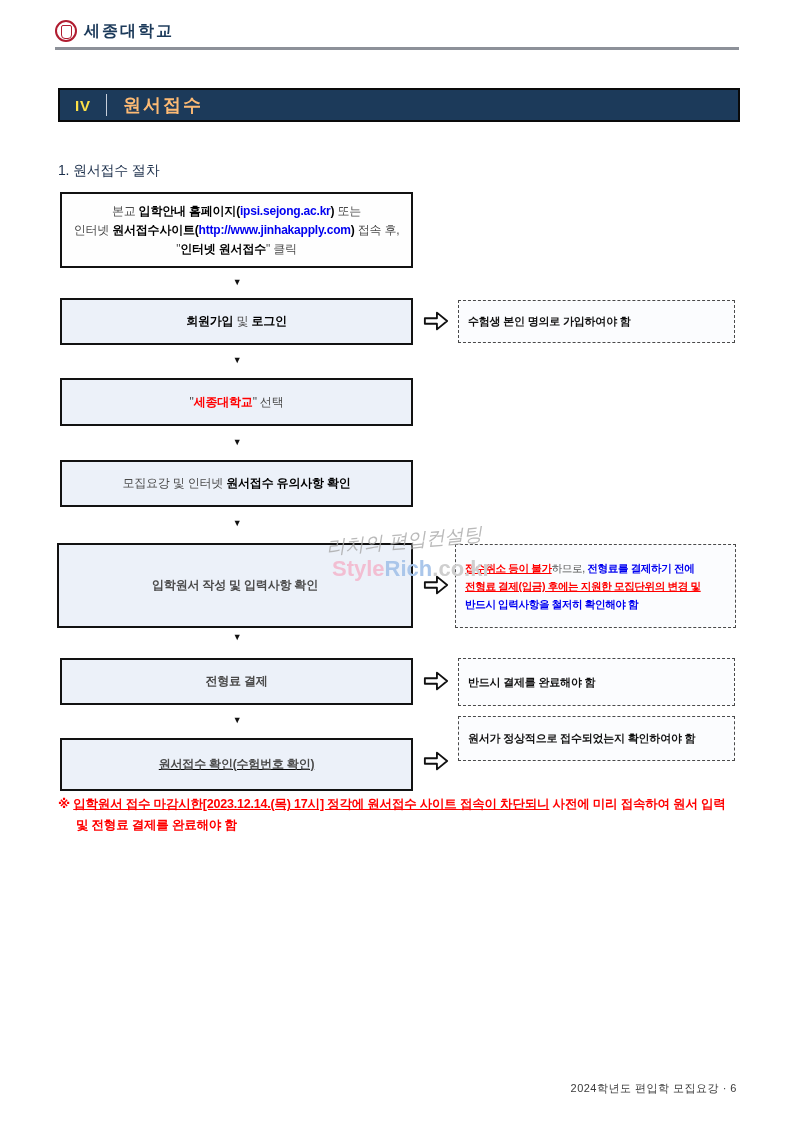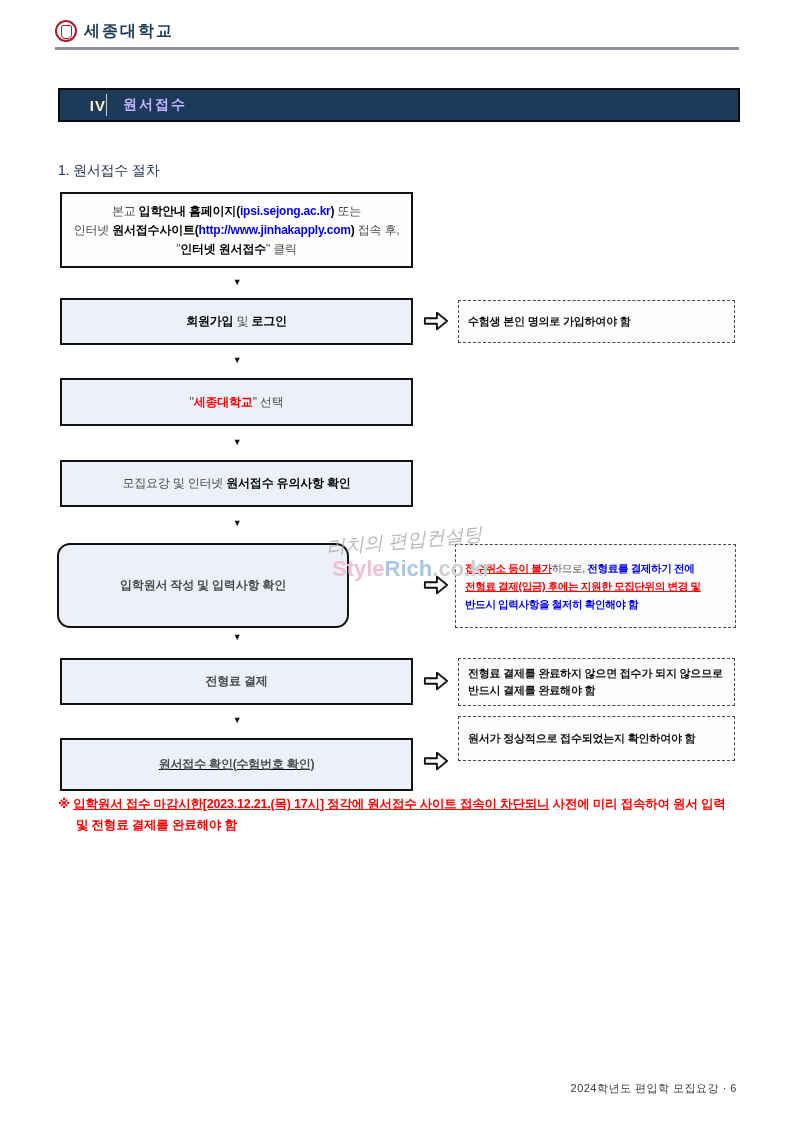--- a/index.html
+++ b/index.html
@@ -9,41 +9,41 @@
 
   
   .logo-row { position:absolute; left:55px; top:20px; display:flex; align-items:center; gap:7px; }
   .emblem { width:22px; height:22px; border-radius:50%; border:2.5px solid #b01c30; position:relative; background:#fff; }
   .emblem::after { content:""; position:absolute; left:4px; top:3px; width:9px; height:12px; border:1.5px solid #b01c30; border-radius:2px 2px 4px 4px; }
   .univ-name { font-size:16px; font-weight:bold; color:#1c3a5a; letter-spacing:2px; }
   .header-rule { position:absolute; left:55px; top:47px; width:684px; height:3px; background:#8d9199; }
 
   
   .chapter-bar { position:absolute; left:58px; top:88px; width:682px; height:34px; background:#1c3a5a; border:2px solid #0a0a0a; display:flex; align-items:center; }
-  .chapter-numeral { width:46px; text-align:right; color:#fef9c3; font-size:15px; font-weight:bold; letter-spacing:1px; }
+  .chapter-numeral { width:46px; text-align:center; color:#fde047; font-size:15px; font-weight:bold; letter-spacing:1px; }
   .chapter-divider { width:1px; height:22px; background:#c7cfdb; }
-  .chapter-title { color:#c4b5fd; font-size:14px; font-weight:bold; margin-left:16px; letter-spacing:2px; }
+  .chapter-title { color:#fdba74; font-size:18px; font-weight:bold; margin-left:16px; letter-spacing:2px; }
 
   .section-heading { position:absolute; left:58px; top:162px; font-size:14px; font-weight:normal; color:#1b2e4a; }
 
   
   .fbox { position:absolute; border:2px solid #121212; display:flex; align-items:center; justify-content:center; text-align:center; }
   .fbox.white { background:#fefefe; }
   .fbox.blue  { background:#ecf1f9; }
   .fbox .lines { line-height:19px; font-size:12px; color:#4a4a4a; }
   .b { font-weight:bold; color:#000; }
   .lnk { font-weight:bold; color:#0000f0; }
   .red-b { font-weight:bold; color:#ff0000; }
   .blue-b { font-weight:bold; color:#0000f0; }
 
   .box1 { left:60px; top:192px; width:353px; height:76px; }
   .box2 { left:60px; top:298px; width:353px; height:47px; }
   .box3 { left:60px; top:378px; width:353px; height:48px; }
   .box4 { left:60px; top:460px; width:353px; height:47px;align-items:center; }
-  .box5 { left:57px; top:543px; width:292px; height:85px;border-radius:13px; }
+  .box5 { left:57px; top:543px; width:356px; height:85px; }
   .box6 { left:60px; top:658px; width:353px; height:47px; }
   .box7 { left:60px; top:738px; width:353px; height:53px;text-decoration:underline; }
   .label-12 { font-size:12.5px; }
   .label-13 { font-size:13px; }
 
   .darr { position:absolute; left:228px; width:18px; text-align:center; font-size:9px; color:#111; }
   .d1{top:277px;} .d2{top:355px;} .d3{top:437px;} .d4{top:518px;} .d5{top:632px;} .d6{top:715px;}
 
   .rarr { position:absolute; width:26px; height:22px; }
   .r2{left:423px; top:310px;} .r5{left:423px; top:574px;} .r6{left:423px; top:670px;} .r7{left:423px; top:750px;}
@@ -137,38 +137,37 @@
 
   <span class="darr d5">▼</span>
 
   <div class="fbox blue box6">
     <div class="lines label-12 blue-b">전형료 결제</div>
   </div>
   <svg class="rarr r6" viewBox="0 0 28 22">
       <path d="M2 8 h13 v-6 l11 9 -11 9 v-6 h-13 z" fill="#ffffff" stroke="#111111" stroke-width="2" stroke-linejoin="round"></path>
     </svg>
   <div class="dnote bold n6">
-    <div>전형료 결제를 완료하지 않으면 접수가 되지 않으므로</div>
     <div>반드시 결제를 완료해야 함</div>
   </div>
 
   <span class="darr d6">▼</span>
 
   <div class="fbox blue box7">
     <div class="lines label-12 blue-b">원서접수 확인(수험번호 확인)</div>
   </div>
   <svg class="rarr r7" viewBox="0 0 28 22">
       <path d="M2 8 h13 v-6 l11 9 -11 9 v-6 h-13 z" fill="#ffffff" stroke="#111111" stroke-width="2" stroke-linejoin="round"></path>
     </svg>
   <div class="dnote bold n7">
       <span>원서가 정상적으로 접수되었는지 확인하여야 함</span>
     </div>
 
   <div class="deadline">
-    <span>※ </span><span class="ul">입학원서 접수 마감시한[2023.12.21.(목) 17시] 정각에 원서접수 사이트 접속이 차단되니</span><span> 사전에 미리 접속하여 원서 입력 및 전형료 결제를 완료해야 함</span>
+    <span>※ </span><span class="ul">입학원서 접수 마감시한[2023.12.14.(목) 17시] 정각에 원서접수 사이트 접속이 차단되니</span><span> 사전에 미리 접속하여 원서 입력 및 전형료 결제를 완료해야 함</span>
   </div>
 
   <div class="wm wm-line1">리치의 편입컨설팅</div>
   <div class="wm wm-brand">
     <span class="wm-style">Style</span><span class="wm-rich">Rich</span><span class="wm-dom">.co.kr</span>
   </div>
 
   <div class="footer">2024학년도 편입학 모집요강 · 6</div>
 
 </div>

